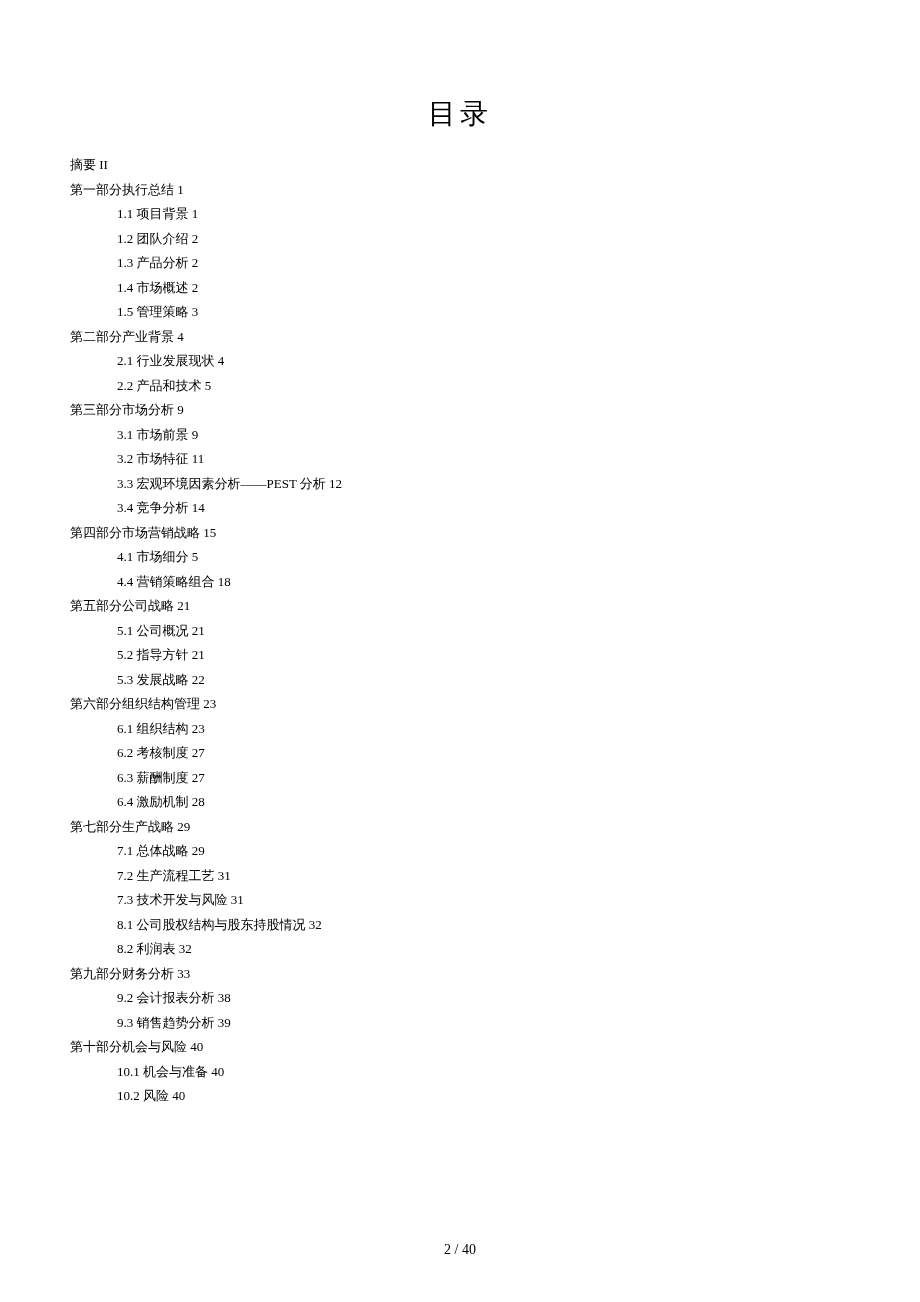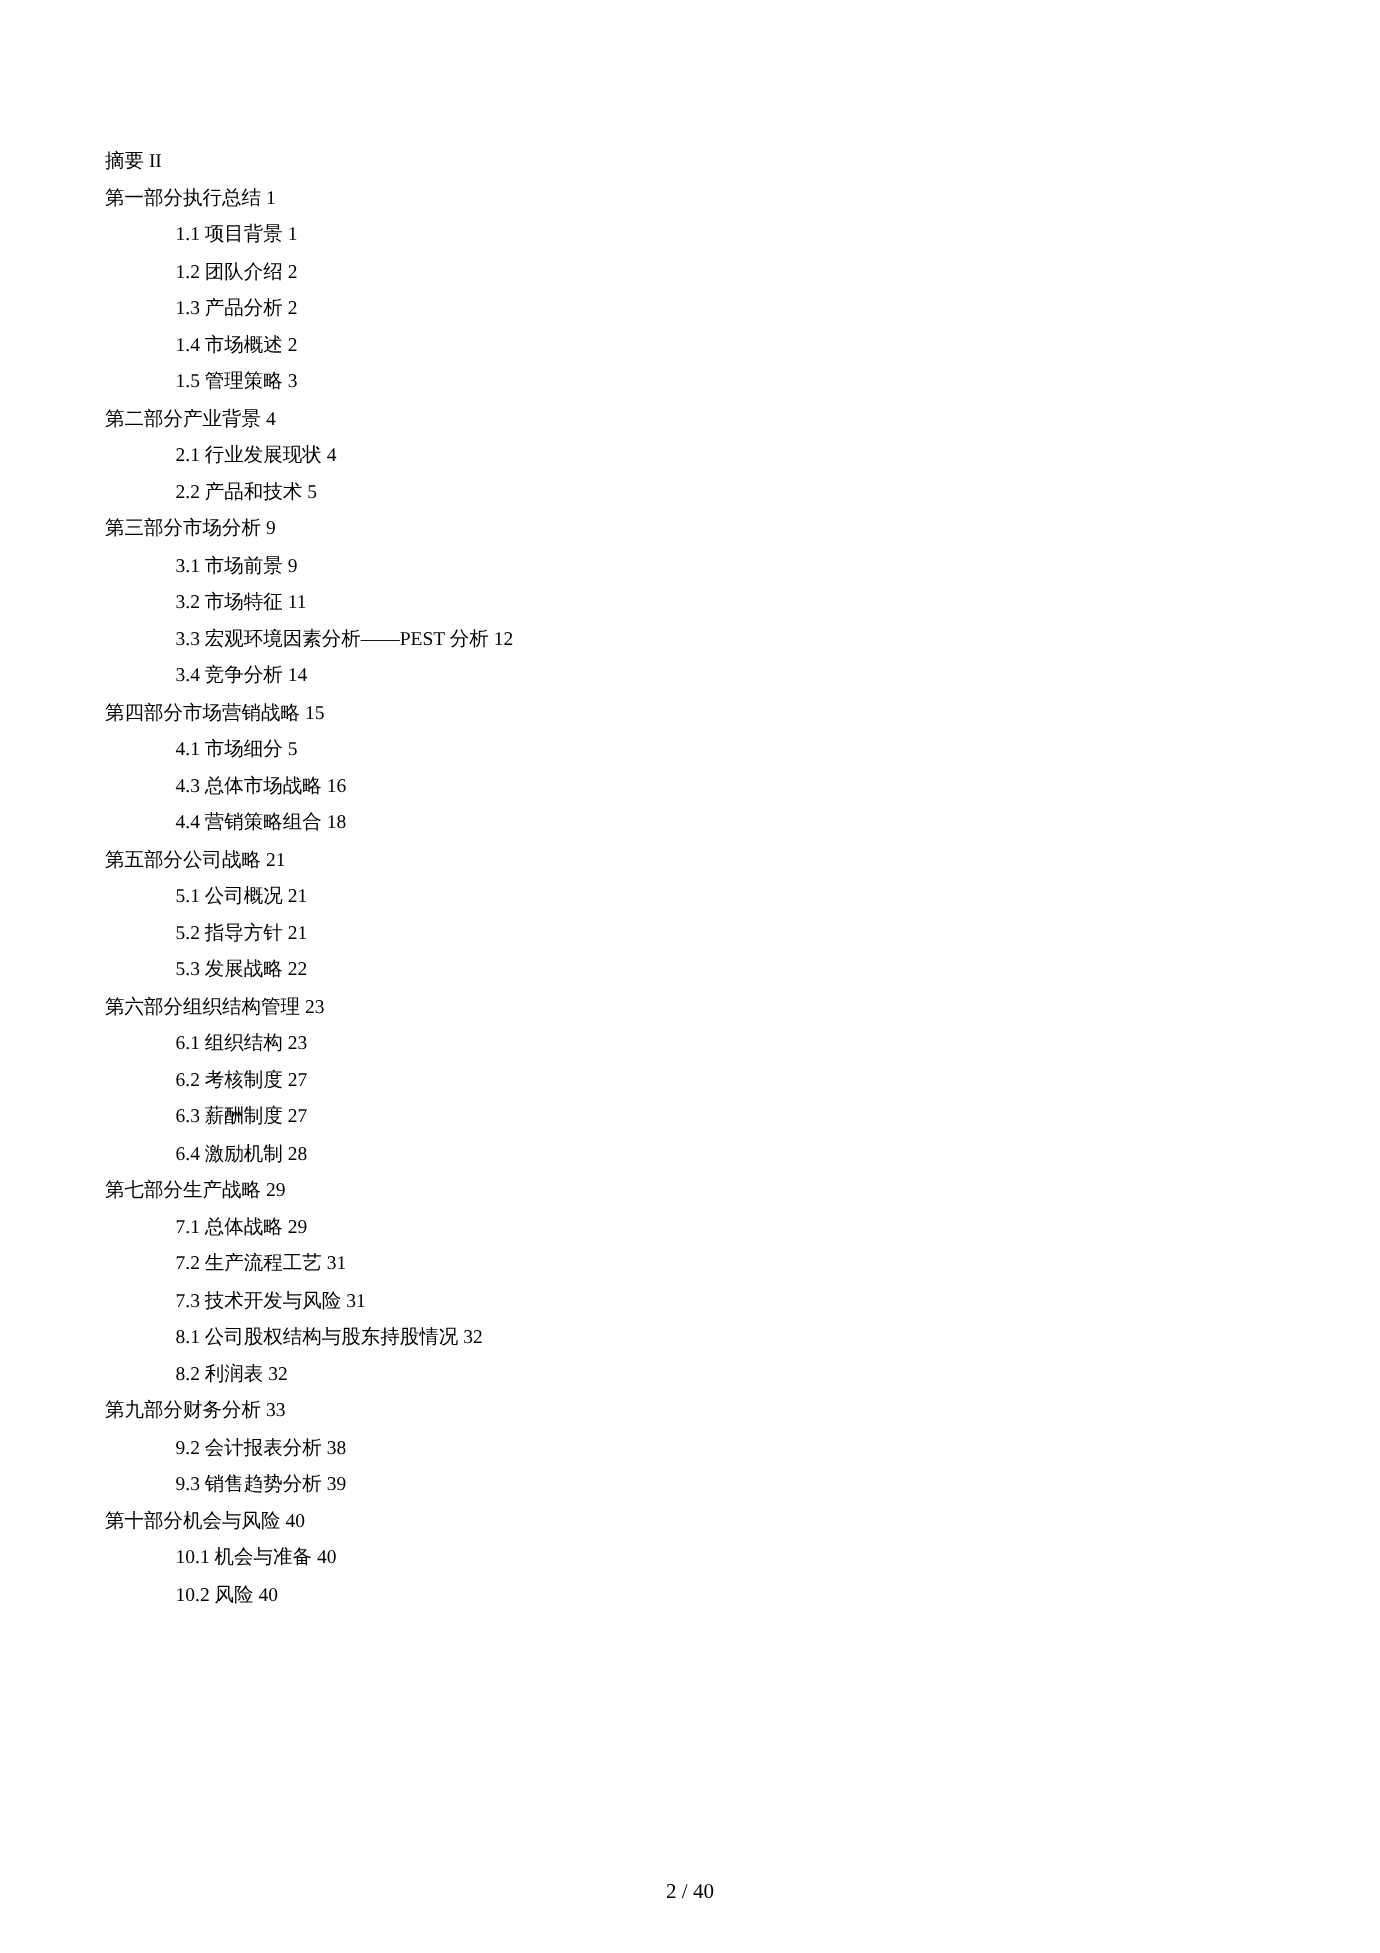--- a/index.html
+++ b/index.html
@@ -28,51 +28,51 @@
       white-space: pre;
     }
     .toc-line.level-1 {
       padding-left: 0;
     }
     .toc-line.level-2 {
       padding-left: 47px;
     }
     .page-footer {
       position: absolute;
-      bottom: 32px;
+      bottom: 44px;
       left: 0;
       right: 0;
       text-align: center;
       font-size: 14px;
       font-family: "SimSun", "Songti SC", serif;
     }
   </style>
 </head>
 <body>
 
 <div class="page-content">
+  <div class="title">目录</div>
   <div id="toc-container">
       <div class="toc-line level-1">摘要 II</div>
       <div class="toc-line level-1">第一部分执行总结 1</div>
       <div class="toc-line level-2">1.1 项目背景 1</div>
       <div class="toc-line level-2">1.2 团队介绍 2</div>
       <div class="toc-line level-2">1.3 产品分析 2</div>
       <div class="toc-line level-2">1.4 市场概述 2</div>
       <div class="toc-line level-2">1.5 管理策略 3</div>
       <div class="toc-line level-1">第二部分产业背景 4</div>
       <div class="toc-line level-2">2.1 行业发展现状 4</div>
       <div class="toc-line level-2">2.2 产品和技术 5</div>
       <div class="toc-line level-1">第三部分市场分析 9</div>
       <div class="toc-line level-2">3.1 市场前景 9</div>
       <div class="toc-line level-2">3.2 市场特征 11</div>
       <div class="toc-line level-2">3.3 宏观环境因素分析——PEST 分析 12</div>
       <div class="toc-line level-2">3.4 竞争分析 14</div>
       <div class="toc-line level-1">第四部分市场营销战略 15</div>
       <div class="toc-line level-2">4.1 市场细分 5</div>
-      <div class="toc-line level-2">4.3 总体市场战略 16</div>
       <div class="toc-line level-2">4.4 营销策略组合 18</div>
       <div class="toc-line level-1">第五部分公司战略 21</div>
       <div class="toc-line level-2">5.1 公司概况 21</div>
       <div class="toc-line level-2">5.2 指导方针 21</div>
       <div class="toc-line level-2">5.3 发展战略 22</div>
       <div class="toc-line level-1">第六部分组织结构管理 23</div>
       <div class="toc-line level-2">6.1 组织结构 23</div>
       <div class="toc-line level-2">6.2 考核制度 27</div>
       <div class="toc-line level-2">6.3 薪酬制度 27</div>
       <div class="toc-line level-2">6.4 激励机制 28</div>

